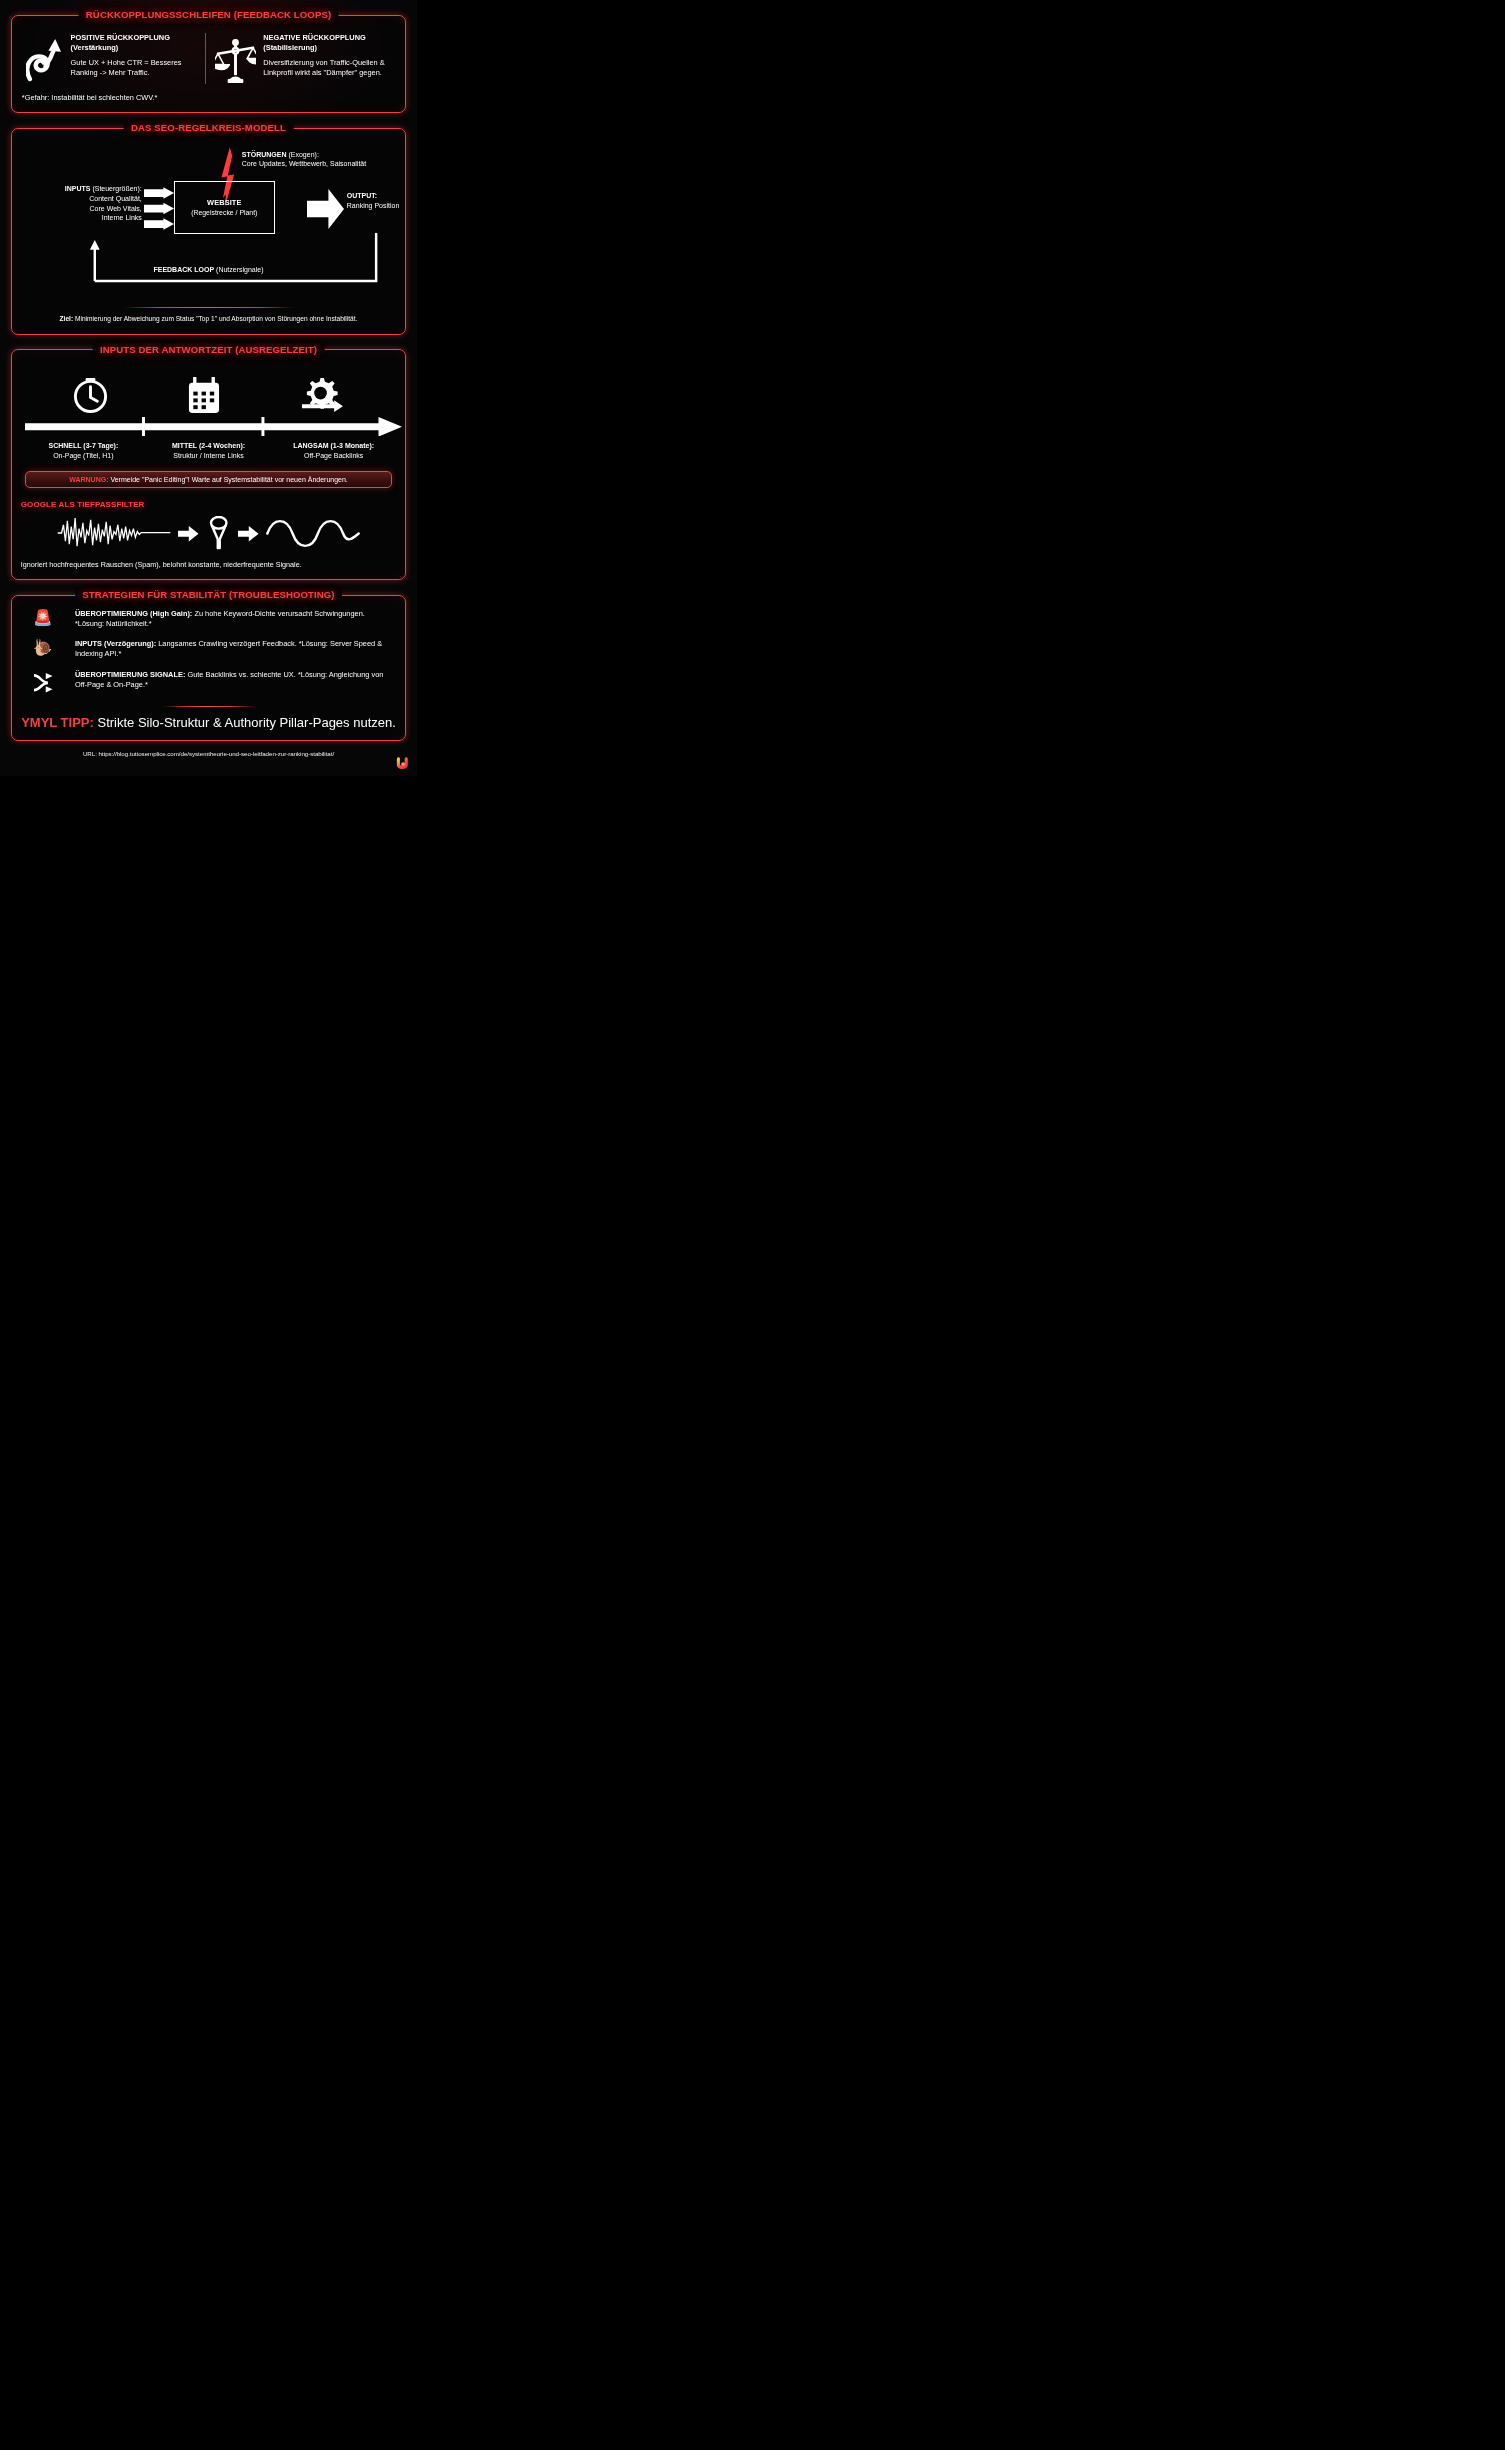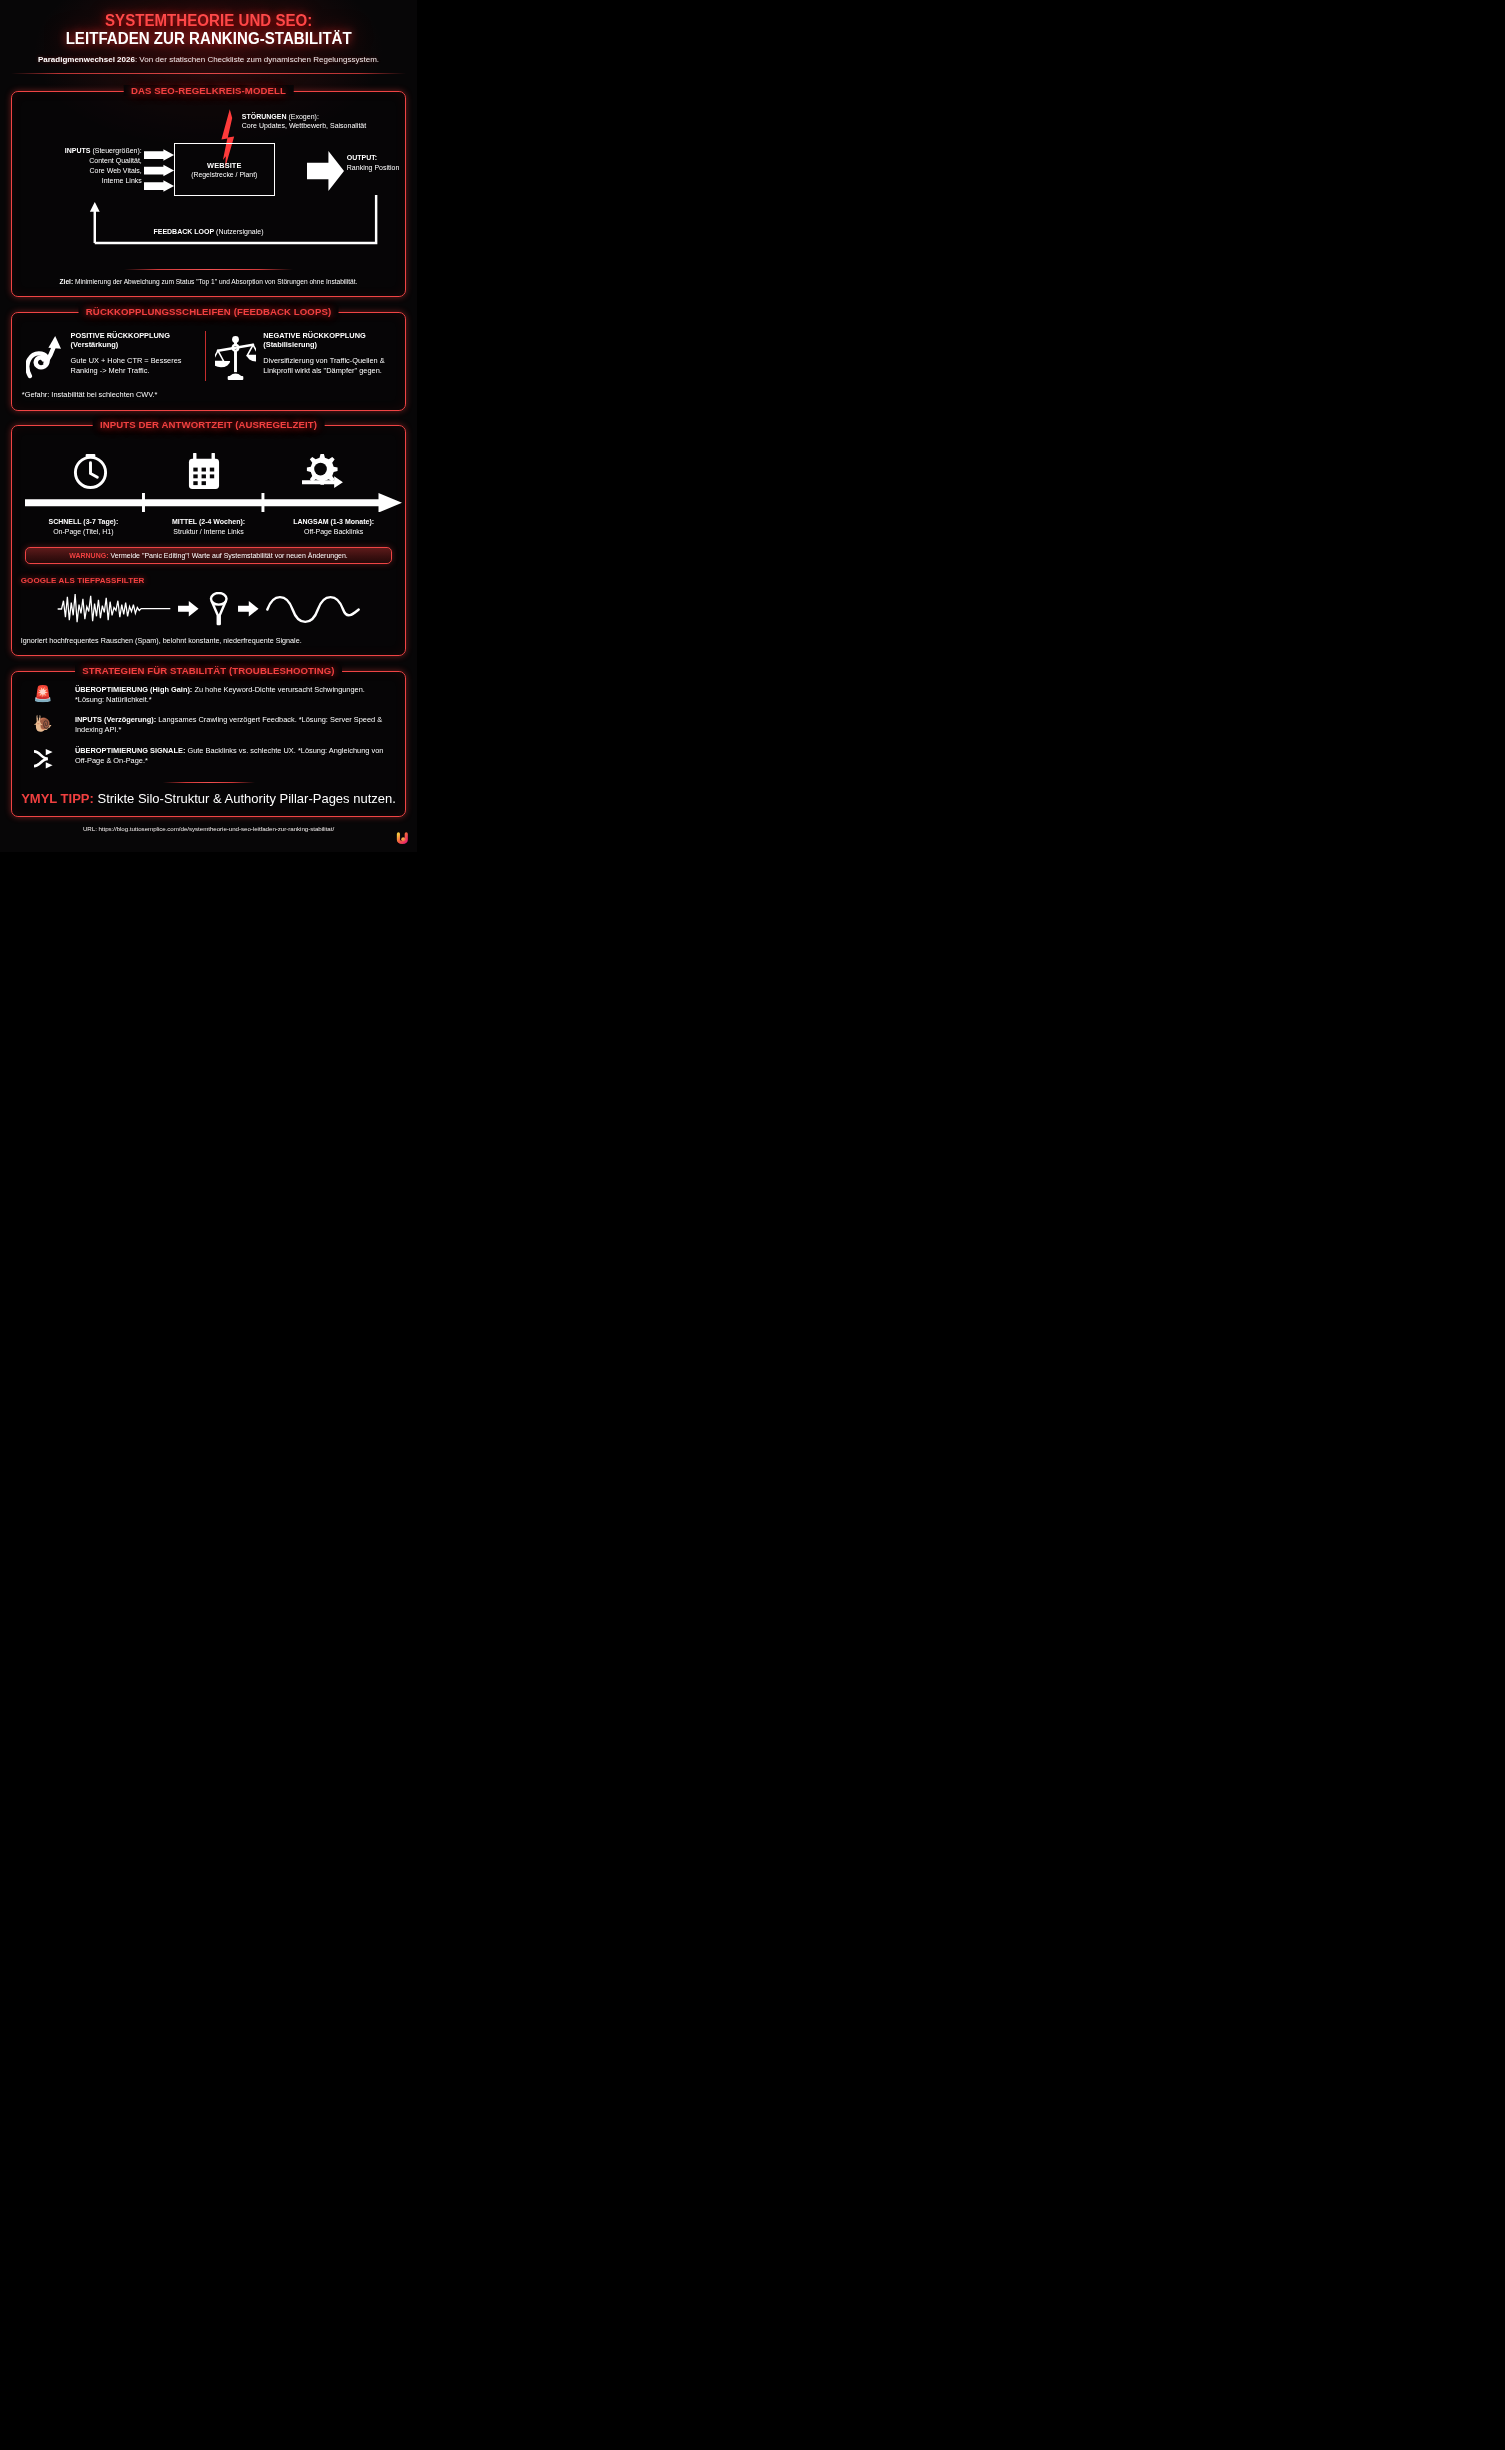--- a/index.html
+++ b/index.html
@@ -184,88 +184,20 @@
     text-align:center;margin:8.8px auto 0;font-size:6.2px;color:#f2eded;letter-spacing:-0.05px;
   }
   .logo{position:absolute;right:8.8px;bottom:5.9px;width:12.7px;height:14.7px;}
 </style>
 </head>
 <body>
 
 <div class="page">
   <div class="noise"></div>
 
-  <div class="hdr">
-    <h1>
-      <span class="t-red">SYSTEMTHEORIE UND SEO:</span>
-      <span class="t-white">LEITFADEN ZUR RANKING-STABILITÄT</span>
-    </h1>
-    <div class="sub">
-      <b>Paradigmenwechsel 2026</b><span>: Von der statischen Checkliste zum dynamischen Regelungssystem.</span>
-    </div>
-    <div class="hdr-rule"></div>
-  </div>
-
-  <div class="panel">
-    <div class="panel-title">DAS SEO-REGELKREIS-MODELL</div>
-
-    <div class="loop">
-
-      <svg class="bolt" viewBox="0 0 38 122">
-        <path d="M22 0 L5 62 L17 60 L8 104 L14 96 L12 122 L31 56 L18 58 L27 18 Z" fill="#ff3b3b"></path>
-      </svg>
-
-      <div class="stoer">
-        <div><b>STÖRUNGEN</b><span> (Exogen):</span></div>
-        <div>Core Updates, Wettbewerb, Saisonalität</div>
-      </div>
-
-      <div class="inputs">
-        <div><b>INPUTS</b><span> (Steuergrößen):</span></div>
-        <div>Content Qualität,</div>
-        <div>Core Web Vitals,</div>
-        <div>Interne Links</div>
-      </div>
-
-      <svg class="in-arrows" width="32" height="45" viewBox="0 0 66 92">
-        <path d="M0 4 h40 v-4 l22 12 -22 12 v-4 H0 Z" fill="#fff"></path>
-        <path d="M0 36 h40 v-4 l22 12 -22 12 v-4 H0 Z" fill="#fff"></path>
-        <path d="M0 68 h40 v-4 l22 12 -22 12 v-4 H0 Z" fill="#fff"></path>
-      </svg>
-
-      <div class="wbox">
-        <div class="n1">WEBSITE</div>
-        <div class="n2">(Regelstrecke / Plant)</div>
-      </div>
-
-      <svg class="out-arrow" width="37" height="40" viewBox="0 0 76 82">
-        <path d="M0 24 h44 V0 l32 41 -32 41 V58 H0 Z" fill="#fff"></path>
-      </svg>
-
-      <div class="output">
-        <div><b>OUTPUT:</b></div>
-        <div>Ranking Position</div>
-      </div>
-
-      <svg class="fbwire" width="299" height="53" viewBox="0 0 610 108">
-        <path d="M596 0 V98 H22" stroke="#fff" stroke-width="5" fill="none"></path>
-        <path d="M22 98 V30" stroke="#fff" stroke-width="5" fill="none"></path>
-        <path d="M22 14 l-10 20 h20 Z" fill="#fff"></path>
-      </svg>
-
-      <div class="fb-label">
-        <b>FEEDBACK LOOP</b><span> (Nutzersignale)</span>
-      </div>
-    </div>
-
-    <div class="mini-rule"></div>
-    <div class="ziel">
-      <b>Ziel:</b><span> Minimierung der Abweichung zum Status "Top 1" und Absorption von Störungen ohne Instabilität.</span>
-    </div>
-  </div>
 
   <div class="panel">
     <div class="panel-title">RÜCKKOPPLUNGSSCHLEIFEN (FEEDBACK LOOPS)</div>
 
     <div class="twocol">
       <div class="col left">
         <div class="col-ico">
           <svg width="36" height="45" viewBox="0 0 74 92">
             <path d="M8 84 C-6 58 10 34 32 38 C46 41 48 58 38 64 C28 70 17 62 21 52 C24 45 33 44 36 50" stroke="#fff" stroke-width="9" fill="none" stroke-linecap="round"></path>
             <path d="M40 58 C48 46 54 34 58 22" stroke="#fff" stroke-width="9" fill="none" stroke-linecap="round"></path>
@@ -304,20 +236,78 @@
           </div>
           <div class="col-p">Diversifizierung von Traffic-Quellen &amp; Linkprofil wirkt als "Dämpfer" gegen.</div>
         </div>
       </div>
     </div>
 
     <div class="note note-l">*Gefahr: Instabilität bei schlechten CWV.*</div>
   </div>
 
   <div class="panel">
+    <div class="panel-title">DAS SEO-REGELKREIS-MODELL</div>
+
+    <div class="loop">
+
+      <svg class="bolt" viewBox="0 0 38 122">
+        <path d="M22 0 L5 62 L17 60 L8 104 L14 96 L12 122 L31 56 L18 58 L27 18 Z" fill="#ff3b3b"></path>
+      </svg>
+
+      <div class="stoer">
+        <div><b>STÖRUNGEN</b><span> (Exogen):</span></div>
+        <div>Core Updates, Wettbewerb, Saisonalität</div>
+      </div>
+
+      <div class="inputs">
+        <div><b>INPUTS</b><span> (Steuergrößen):</span></div>
+        <div>Content Qualität,</div>
+        <div>Core Web Vitals,</div>
+        <div>Interne Links</div>
+      </div>
+
+      <svg class="in-arrows" width="32" height="45" viewBox="0 0 66 92">
+        <path d="M0 4 h40 v-4 l22 12 -22 12 v-4 H0 Z" fill="#fff"></path>
+        <path d="M0 36 h40 v-4 l22 12 -22 12 v-4 H0 Z" fill="#fff"></path>
+        <path d="M0 68 h40 v-4 l22 12 -22 12 v-4 H0 Z" fill="#fff"></path>
+      </svg>
+
+      <div class="wbox">
+        <div class="n1">WEBSITE</div>
+        <div class="n2">(Regelstrecke / Plant)</div>
+      </div>
+
+      <svg class="out-arrow" width="37" height="40" viewBox="0 0 76 82">
+        <path d="M0 24 h44 V0 l32 41 -32 41 V58 H0 Z" fill="#fff"></path>
+      </svg>
+
+      <div class="output">
+        <div><b>OUTPUT:</b></div>
+        <div>Ranking Position</div>
+      </div>
+
+      <svg class="fbwire" width="299" height="53" viewBox="0 0 610 108">
+        <path d="M596 0 V98 H22" stroke="#fff" stroke-width="5" fill="none"></path>
+        <path d="M22 98 V30" stroke="#fff" stroke-width="5" fill="none"></path>
+        <path d="M22 14 l-10 20 h20 Z" fill="#fff"></path>
+      </svg>
+
+      <div class="fb-label">
+        <b>FEEDBACK LOOP</b><span> (Nutzersignale)</span>
+      </div>
+    </div>
+
+    <div class="mini-rule"></div>
+    <div class="ziel">
+      <b>Ziel:</b><span> Minimierung der Abweichung zum Status "Top 1" und Absorption von Störungen ohne Instabilität.</span>
+    </div>
+  </div>
+
+  <div class="panel">
     <div class="panel-title">INPUTS DER ANTWORTZEIT (AUSREGELZEIT)</div>
 
     <div class="tl-icons">
       <svg width="37" height="37" viewBox="0 0 76 76">
         <circle cx="38" cy="40" r="31" stroke="#fff" stroke-width="6" fill="none"></circle>
         <rect x="28" y="2" width="20" height="7" rx="2" fill="#fff"></rect>
         <path d="M38 20 V42 L52 50" stroke="#fff" stroke-width="6" fill="none" stroke-linecap="round"></path>
       </svg>
 
       <svg width="34" height="37" viewBox="0 0 70 76">

